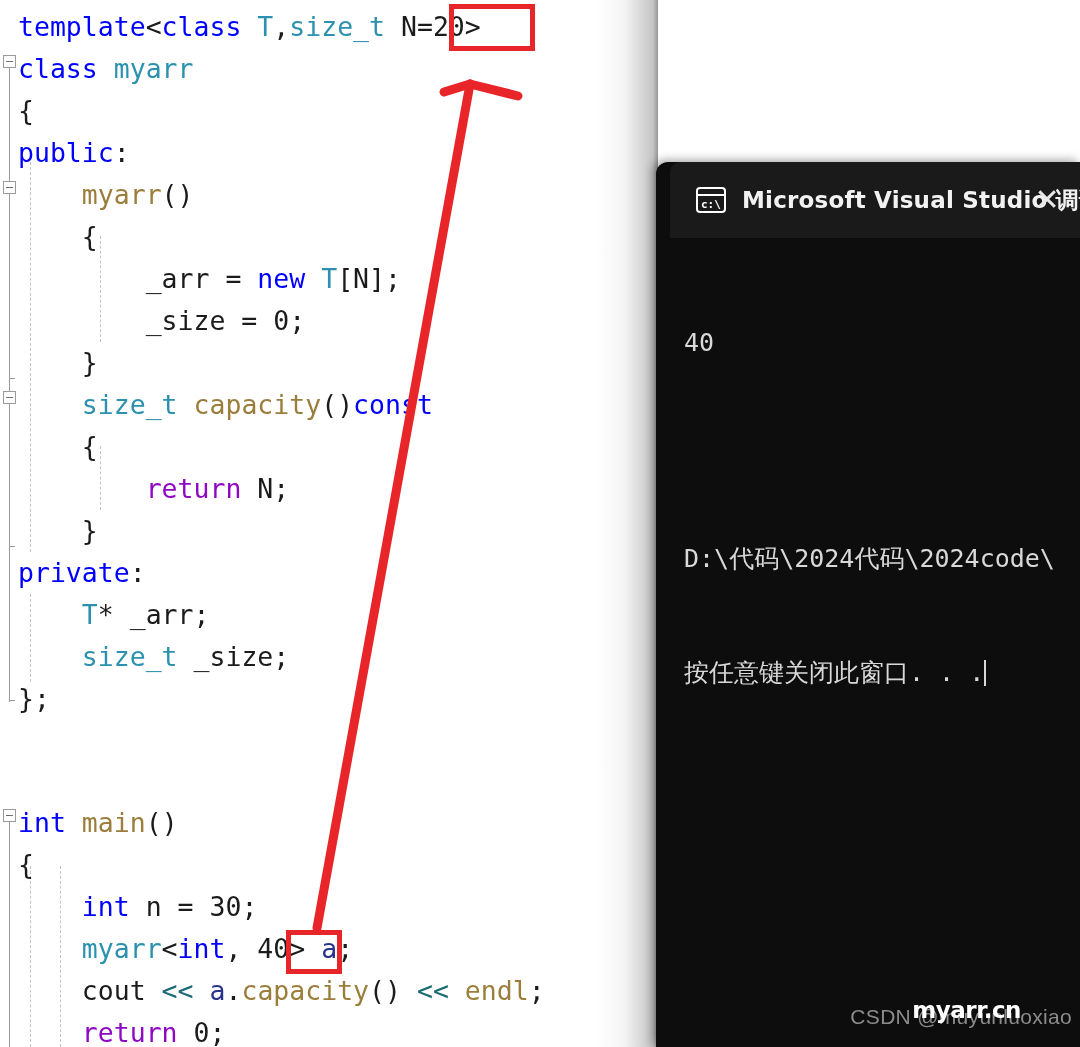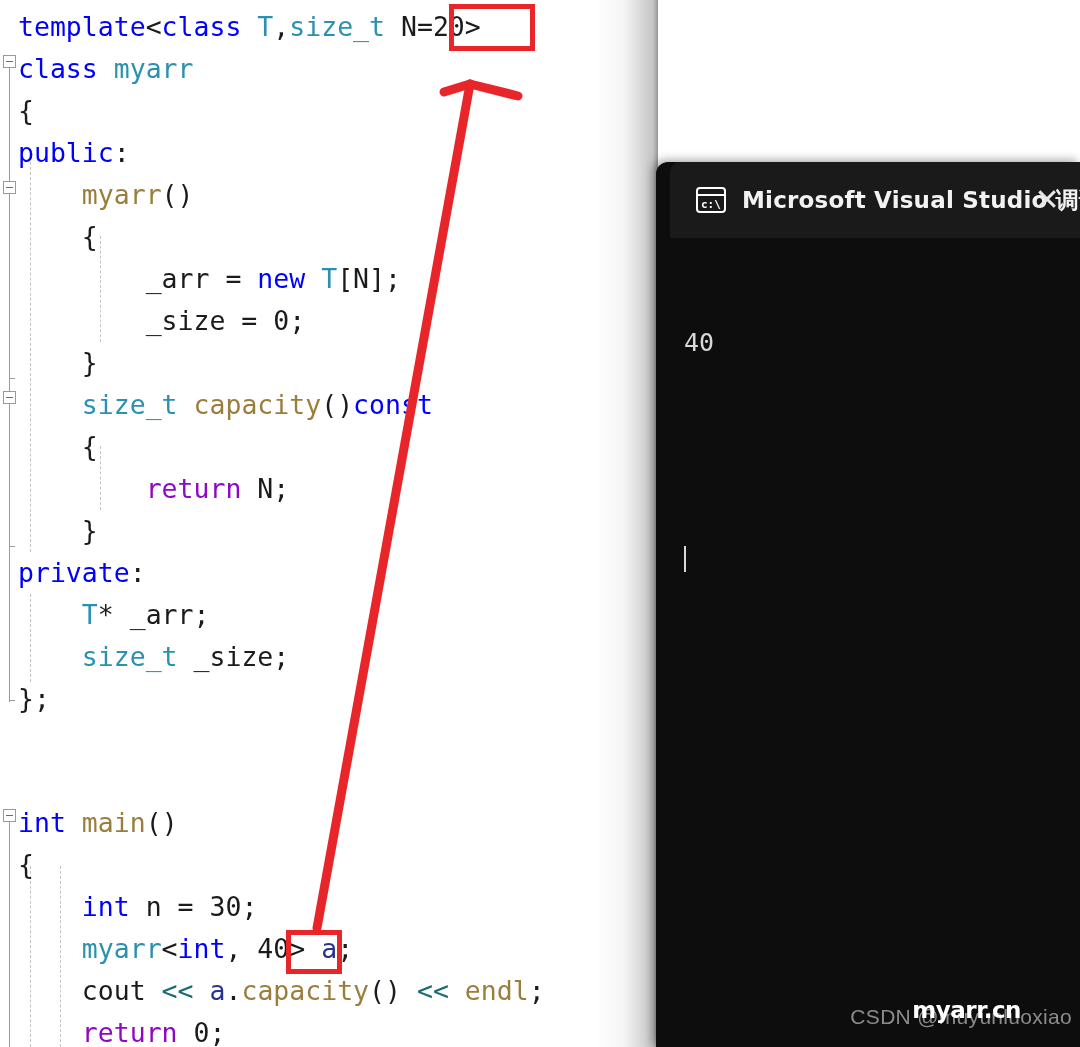--- a/index.html
+++ b/index.html
@@ -271,20 +271,21 @@
       <line x1="1" y1="8" x2="29" y2="8" stroke="#ffffff" stroke-width="2"></line>
       <text x="5" y="21" fill="#ffffff" font-family="DejaVu Sans Mono, monospace" font-size="11" font-weight="bold">c:\</text>
     </svg>
     <div id="console-title">Microsoft Visual Studio 调试控</div>
     <div id="console-close">✕</div>
   </div>
 
   <div id="console-body" style="color: rgb(216, 216, 216);">
     <div class="cline">40</div>
     <div class="spacer"></div>
-    <div class="cline"><span class="caret"></span></div>
+    <div class="cline">D:\代码\2024代码\2024code\</div>
+    <div class="cline"><span>按任意键关闭此窗口. . .</span><span class="caret"></span></div>
   </div>
 
   <div id="watermark-wrap">
     <div id="watermark">CSDN @muyunluoxiao</div>
     <div id="watermark-logo">myarr.cn</div>
   </div>
 </div>
 
 </body></html>

